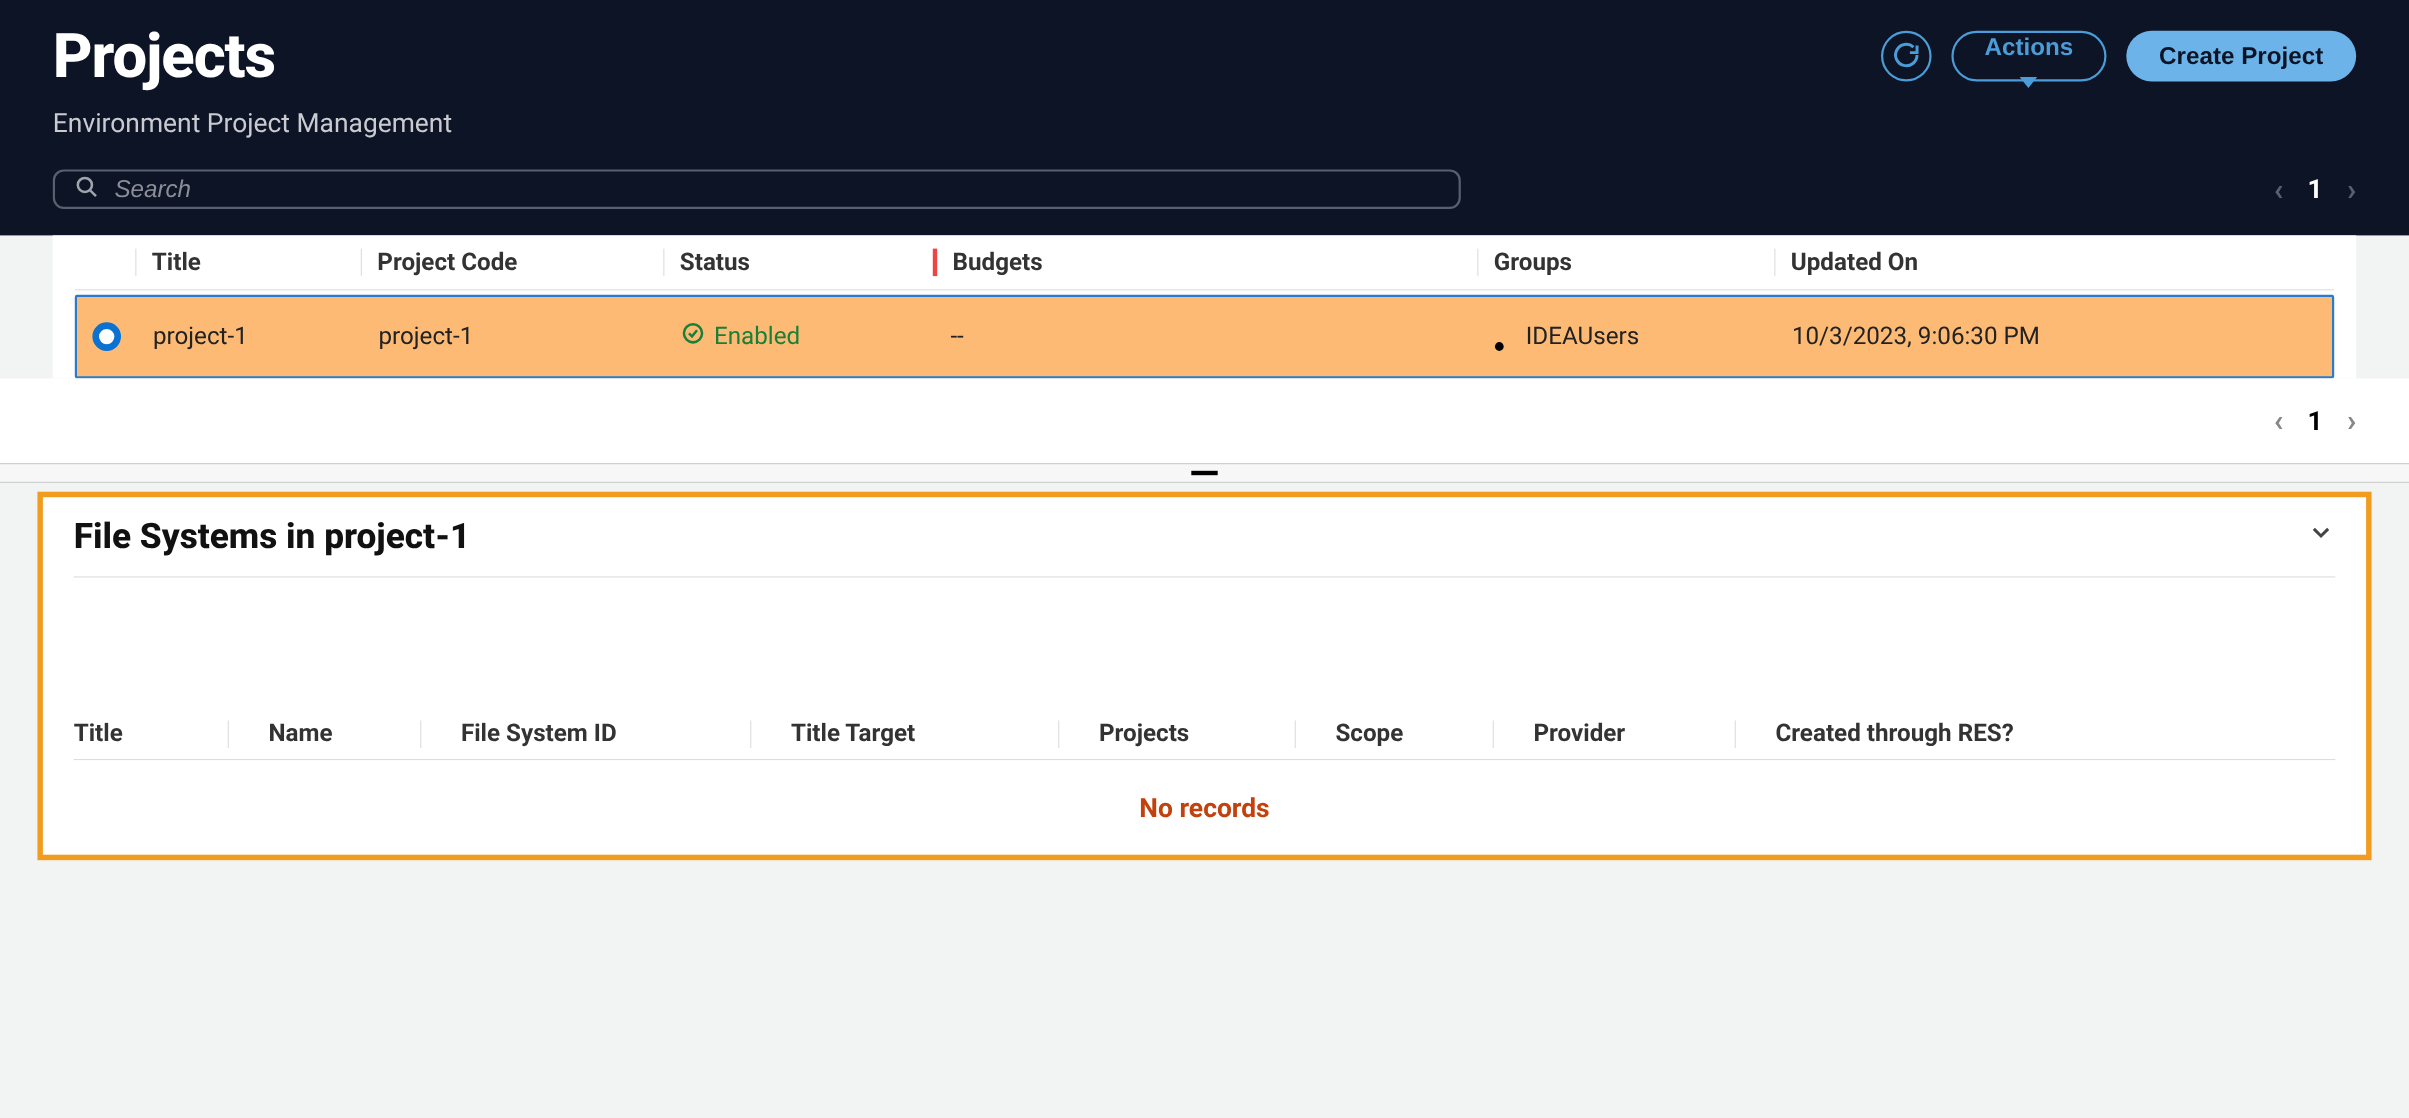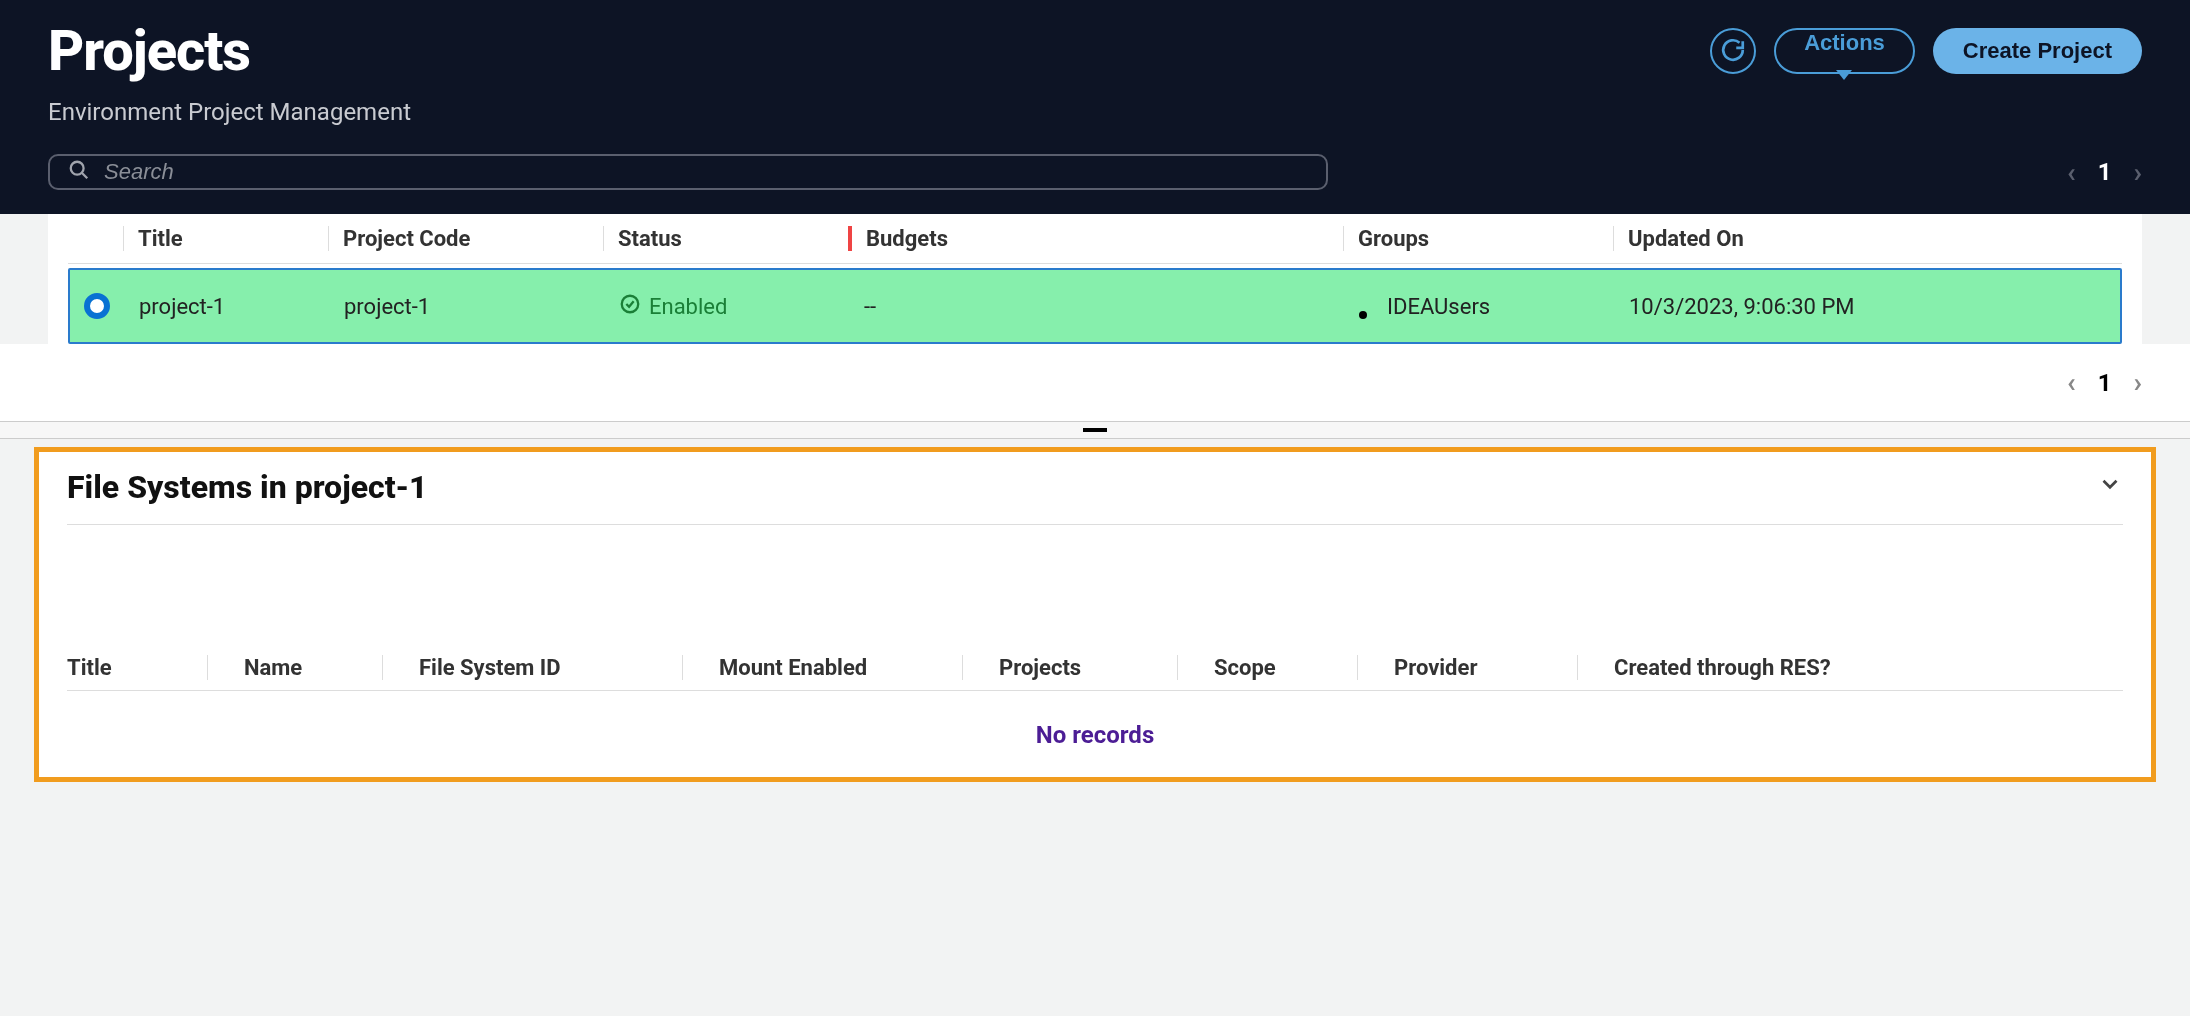--- a/index.html
+++ b/index.html
@@ -146,21 +146,21 @@
   .col-budgets { width: 495px; border-left: 4px solid #ef4444; padding-left: 14px; }
   .col-groups { width: 270px; border-left: 1px solid #ddd; padding-left: 14px; }
   .col-updated { flex: 1; border-left: 1px solid #ddd; padding-left: 14px; }
 
   .table-row {
     display: flex;
     align-items: center;
     height: 76px;
     border: 2px solid #2a7bcc;
     border-radius: 2px;
-    background: #86efac;
+    background: #fdba74;
     font-size: 22px;
     color: #222;
     margin-top: 4px;
   }
   .radio {
     width: 26px;
     height: 26px;
     border-radius: 50%;
     border: 6px solid #0972d3;
     background: #fff;
@@ -257,21 +257,21 @@
   .d-fsid { width: 300px; }
   .d-mount { width: 280px; }
   .d-proj { width: 215px; }
   .d-scope { width: 180px; }
   .d-provider { width: 220px; }
   .d-created { flex: 1; }
   .no-records {
     text-align: center;
     font-size: 24px;
     font-weight: 700;
-    color: #4c1d95;
+    color: #c2410c;
     padding-top: 30px;
   }
 </style>
 </head>
 <body>
 
 <div class="header-dark">
   <div class="header-top">
     <div class="title-block">
       <h1 class="page-title">Projects</h1>
@@ -367,20 +367,20 @@
         <svg width="26" height="26" viewBox="0 0 24 24" stroke="#444" fill="none" stroke-width="2.5">
           <path d="M6 9l6 6 6-6"></path>
         </svg>
       </span>
     </div>
   </div>
   <div class="detail-table-header">
     <div class="dcol d-title">Title</div>
     <div class="dcol d-name">Name</div>
     <div class="dcol d-fsid">File System ID</div>
-    <div class="dcol d-mount">Mount Enabled</div>
+    <div class="dcol d-mount">Title Target</div>
     <div class="dcol d-proj">Projects</div>
     <div class="dcol d-scope">Scope</div>
     <div class="dcol d-provider">Provider</div>
     <div class="dcol d-created">Created through RES?</div>
   </div>
   <div class="no-records">No records</div>
 </div>
 
 </body></html>

